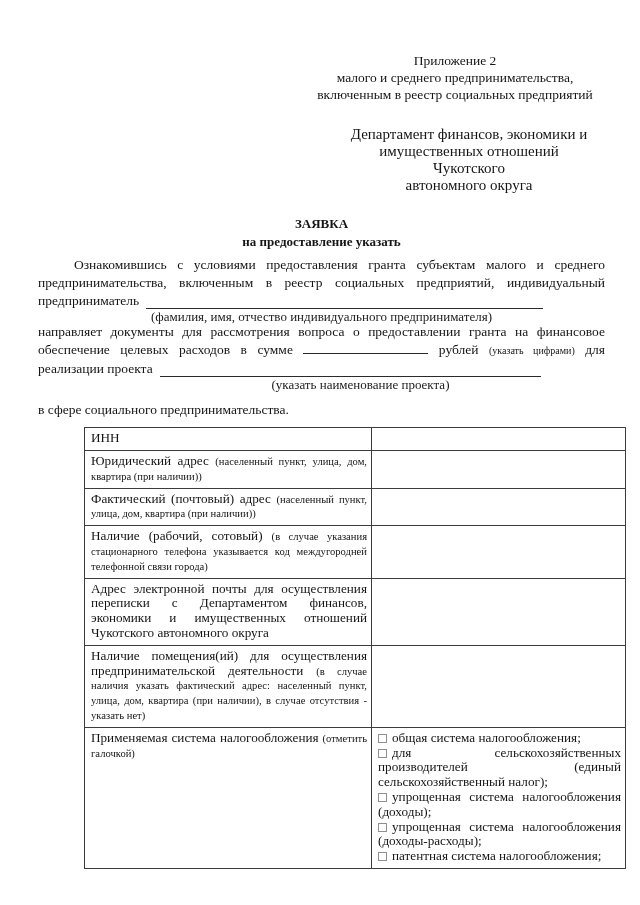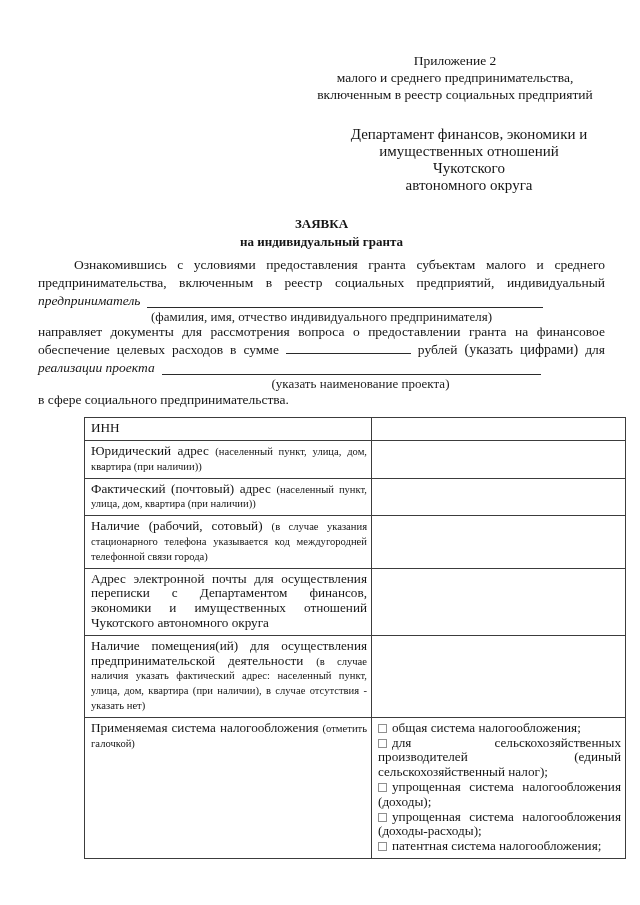--- a/index.html
+++ b/index.html
@@ -49,51 +49,50 @@
   .intro {
     margin-top: 6px;
     font-size: 13.5px;
     line-height: 18px;
   }
   .jp {
     text-align: justify;
     text-align-last: justify;
   }
   .indent { text-indent: 36px; }
-  .small { font-size: 14px; font-family: Liberation Serif, serif; }
+  .small { font-size: 10px; font-family: Liberation Serif, serif; }
   .caption {
     text-align: center;
     font-size: 13px;
     line-height: 13px;
     color: #1b1b1b;
   }
   .caption-project {
     margin-left: 140px;
     margin-right: 62px;
   }
   .fill-line {
     display: flex;
-    align-items: flex-start;
-    font-style: italic;
+    align-items: center;
   }
   .fill-line .lead { white-space: nowrap; }
   .blank-grow {
     flex: 1;
     border-bottom: 1px solid #2a2a2a;
     margin-left: 7px;
     height: 15px;
   }
   .blank-grow.fio { margin-right: 62px; }
   .blank-grow.project { margin-right: 64px; }
   .blank-inline {
     display: inline-block;
     width: 125px;
     border-bottom: 1px solid #2a2a2a;
   }
-  .plain-line { text-align: left; margin-top: 1px; }
+  .plain-line { text-align: left; margin-top: 10px; }
   
   table.app-table {
     border-collapse: collapse;
     table-layout: fixed;
     width: 519px;
     margin: 8px 0 0 46px;
     font-size: 13.2px;
     line-height: 14.8px;
     padding-left: 16px;
   }
@@ -132,21 +131,21 @@
   </div>
 
   <div class="dept">
     <div>Департамент финансов, экономики и</div>
     <div>имущественных отношений Чукотского</div>
     <div>автономного округа</div>
   </div>
 
   <div class="title">
     <div>ЗАЯВКА</div>
-    <div>на индивидуальный гранта</div>
+    <div>на предоставление указать</div>
   </div>
 
   <div class="intro">
     <div class="jp indent">Ознакомившись с условиями предоставления гранта субъектам малого и среднего предпринимательства, включенным в реестр социальных предприятий, индивидуальный</div>
     <div class="fill-line">
       <span class="lead">предприниматель</span>
       <span class="blank-grow fio"></span>
     </div>
     <div class="caption">(фамилия, имя, отчество индивидуального предпринимателя)</div>
     <div class="jp">

